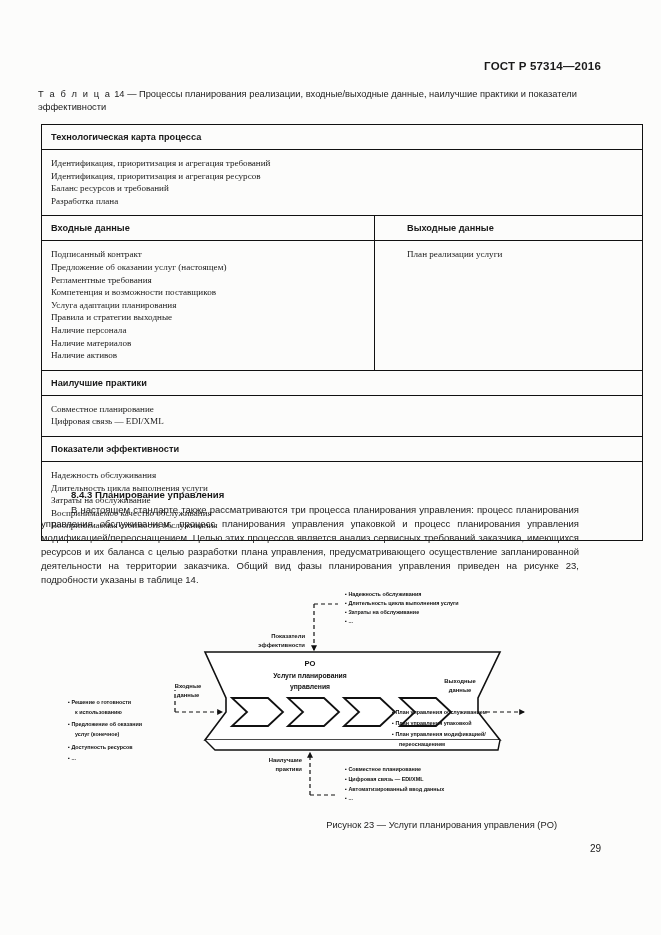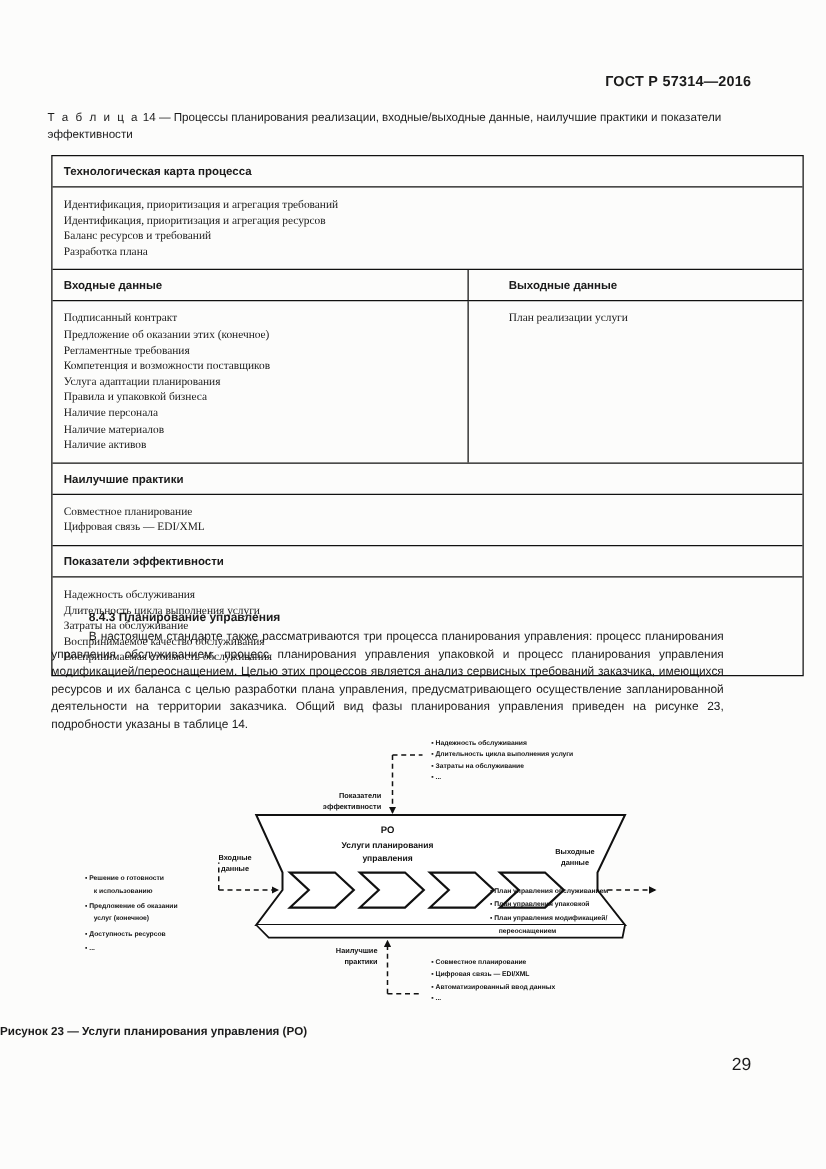--- a/index.html
+++ b/index.html
@@ -85,28 +85,27 @@
   .figure {
     position:absolute;
     left:0; top:580px;
     width:656px; height:250px;
   }
   .figure svg { display:block; }
   .fig-caption {
     position:absolute;
     left:0; top:820px;
     width:557px;
-    text-align:left;
+    text-align:right;
     font-size:9.3px;
-    font-weight:bold;
   }
   .page-num {
     position:absolute;
     right:60px; top:843px;
-    font-size:14px;
+    font-size:10px;
   }
   .note-text { font-size:5.4px; font-weight:bold; fill:#111; }
   .flow-label { font-size:5.9px; font-weight:bold; fill:#111; }
   .core-label { font-size:7.6px; font-weight:bold; fill:#111; }
   .core-title { font-size:6.8px; font-weight:bold; fill:#111; }
 </style>
 </head>
 <body>
 
 <div class="page">
@@ -138,25 +137,25 @@
 
     <div class="row sep-top">
       <div class="hdr-cell c1">Входные данные</div>
       <div class="hdr-cell c2">Выходные данные</div>
     </div>
 
     <div class="row">
       <div class="body-cell c1">
         <ul>
           <li>Подписанный контракт</li>
-          <li>Предложение об оказании этих (конечное)</li>
+          <li>Предложение об оказании услуг (настоящем)</li>
           <li>Регламентные требования</li>
           <li>Компетенция и возможности поставщиков</li>
           <li>Услуга адаптации планирования</li>
-          <li>Правила и упаковкой бизнеса</li>
+          <li>Правила и стратегии выходные</li>
           <li>Наличие персонала</li>
           <li>Наличие материалов</li>
           <li>Наличие активов</li>
         </ul>
       </div>
       <div class="body-cell c2">
         <ul>
           <li>План реализации услуги</li>
         </ul>
       </div>

